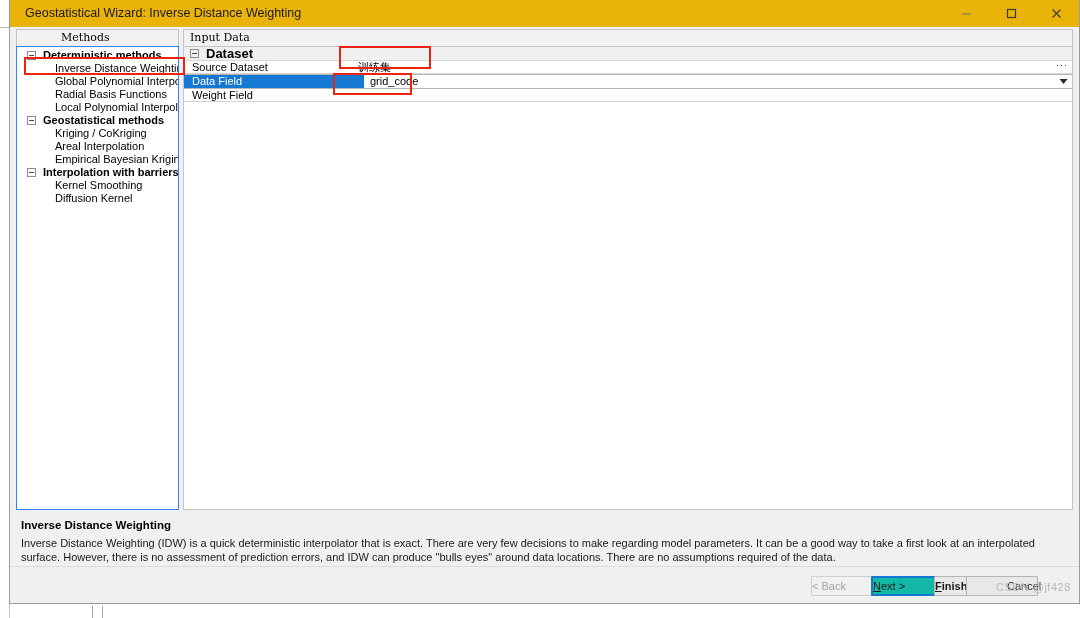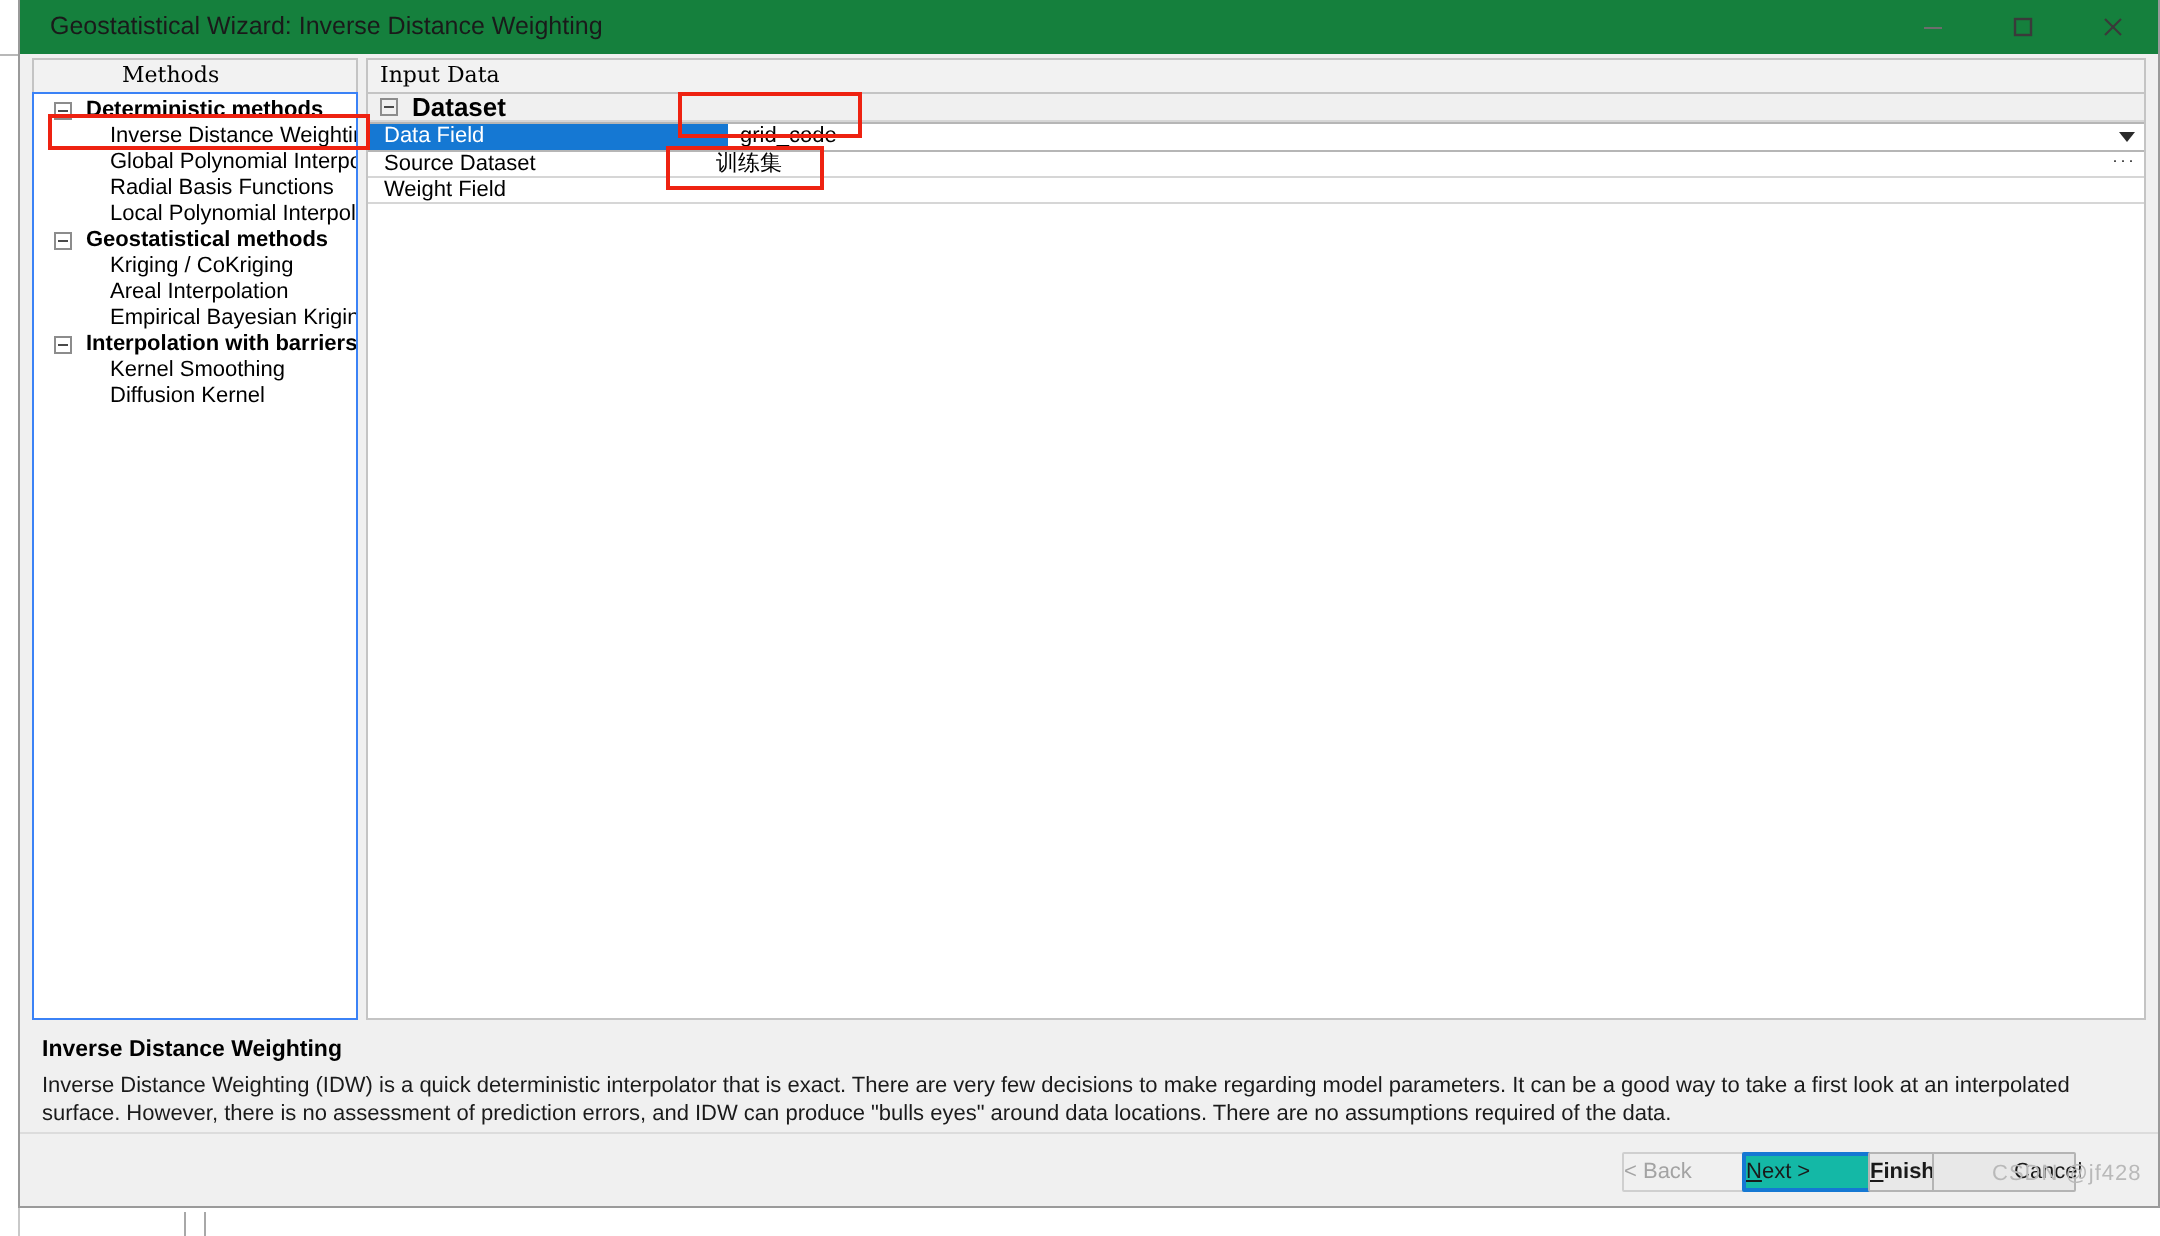--- a/index.html
+++ b/index.html
@@ -38,21 +38,21 @@
     width: 1071px;
     height: 604px;
     background: #f0f0f0;
     border: 1px solid #9a9a9a;
     border-top: none;
     box-sizing: border-box;
   }
   .titlebar {
     position: relative;
     height: 27px;
-    background: #15803d;
+    background: #eab308;
     border-bottom: 1px solid #e2e2e2;
     text-align: right;
   }
   .title-text {
     position: absolute;
     left: 15px; top: 6px;
     font-size: 12.5px;
     color: #1a1a1a;
     white-space: nowrap;
   }
@@ -400,39 +400,39 @@
         </div>
       </div>
 
       <div class="input-panel">
 
         <div class="grid-group-row">
           <span class="expander"></span>
           <span>Dataset</span>
         </div>
 
+        <div class="grid-row">
+          <span class="lbl">Source Dataset</span>
+          <span class="val">训练集</span>
+          <span class="ellipsis-btn">···</span>
+          <span class="row-sep"></span>
+        </div>
+
         <div class="grid-row selected row-boxed">
           <span class="lbl">Data Field</span>
           <span class="sel-chip"></span>
           <span class="val" style="left:180px;">grid_code</span>
           <span class="combo-arrow">
             <svg width="9" height="7" viewBox="0 0 9 7">
               <polygon points="0.5,1 8.5,1 4.5,6" fill="#2b2b2b"></polygon>
             </svg>
           </span>
         </div>
 
         <div class="grid-row">
-          <span class="lbl">Source Dataset</span>
-          <span class="val">训练集</span>
-          <span class="ellipsis-btn">···</span>
-          <span class="row-sep"></span>
-        </div>
-
-        <div class="grid-row">
           <span class="lbl">Weight Field</span>
           <span class="val"></span>
           <span class="row-sep"></span>
         </div>
 
       </div>
 
       <div class="desc">
         <div class="desc-title">Inverse Distance Weighting</div>
         <div class="desc-body">Inverse Distance Weighting (IDW) is a quick deterministic interpolator that is exact. There are very few decisions to make regarding model parameters. It can be a good way to take a first look at an interpolated surface. However, there is no assessment of prediction errors, and IDW can produce "bulls eyes" around data locations. There are no assumptions required of the data.</div>

